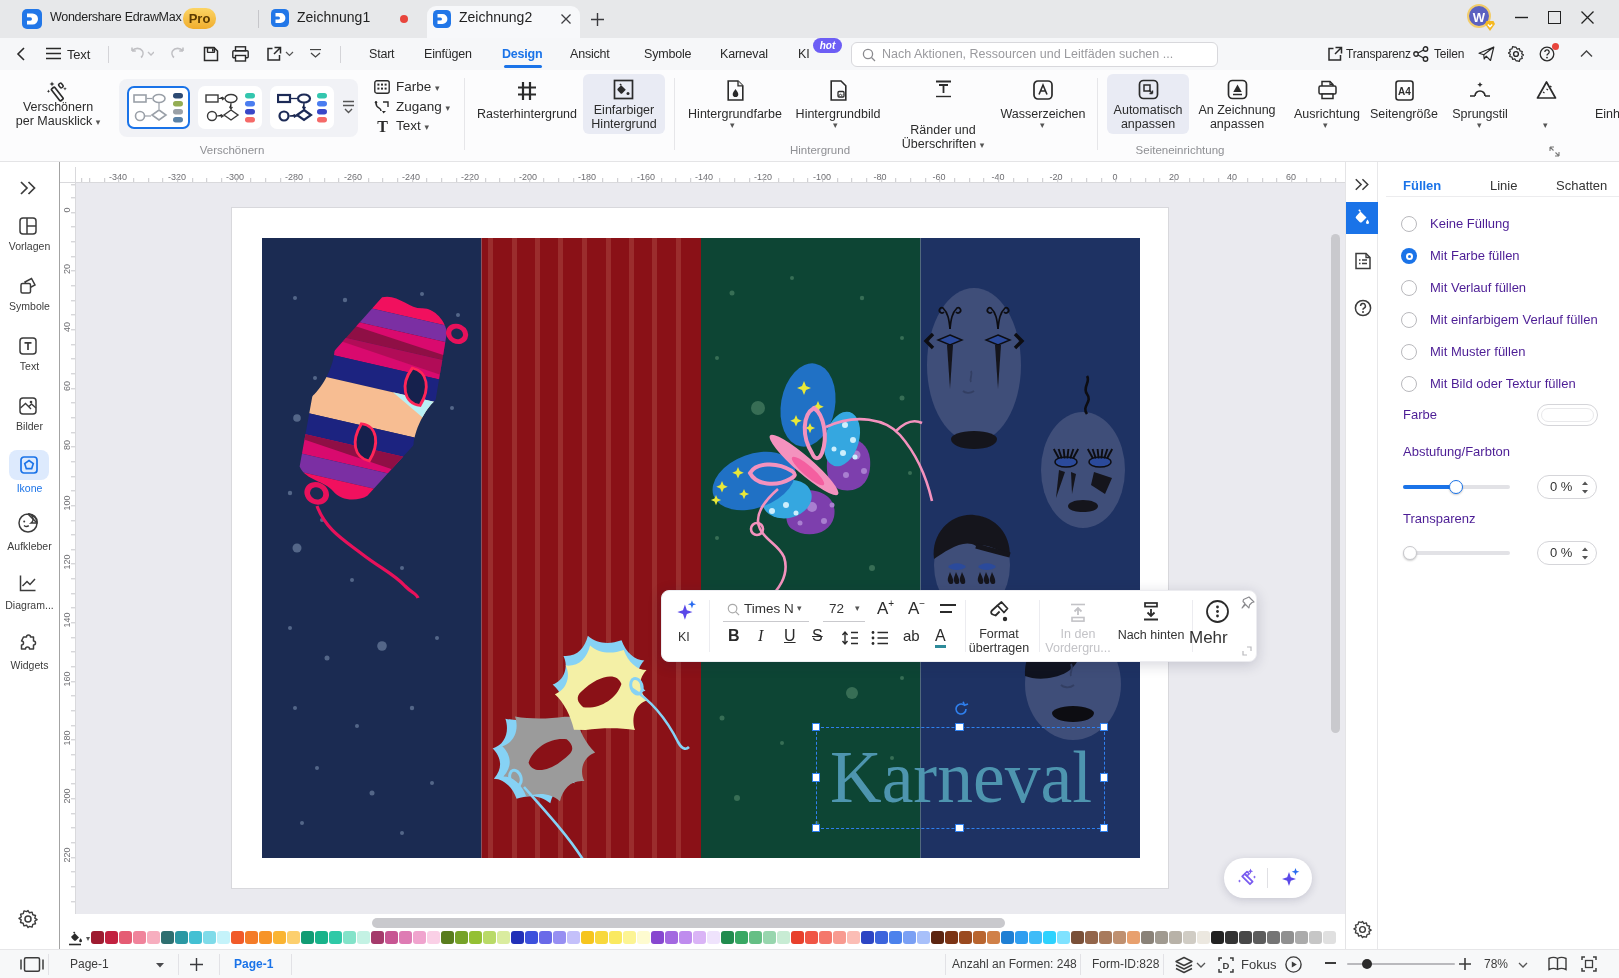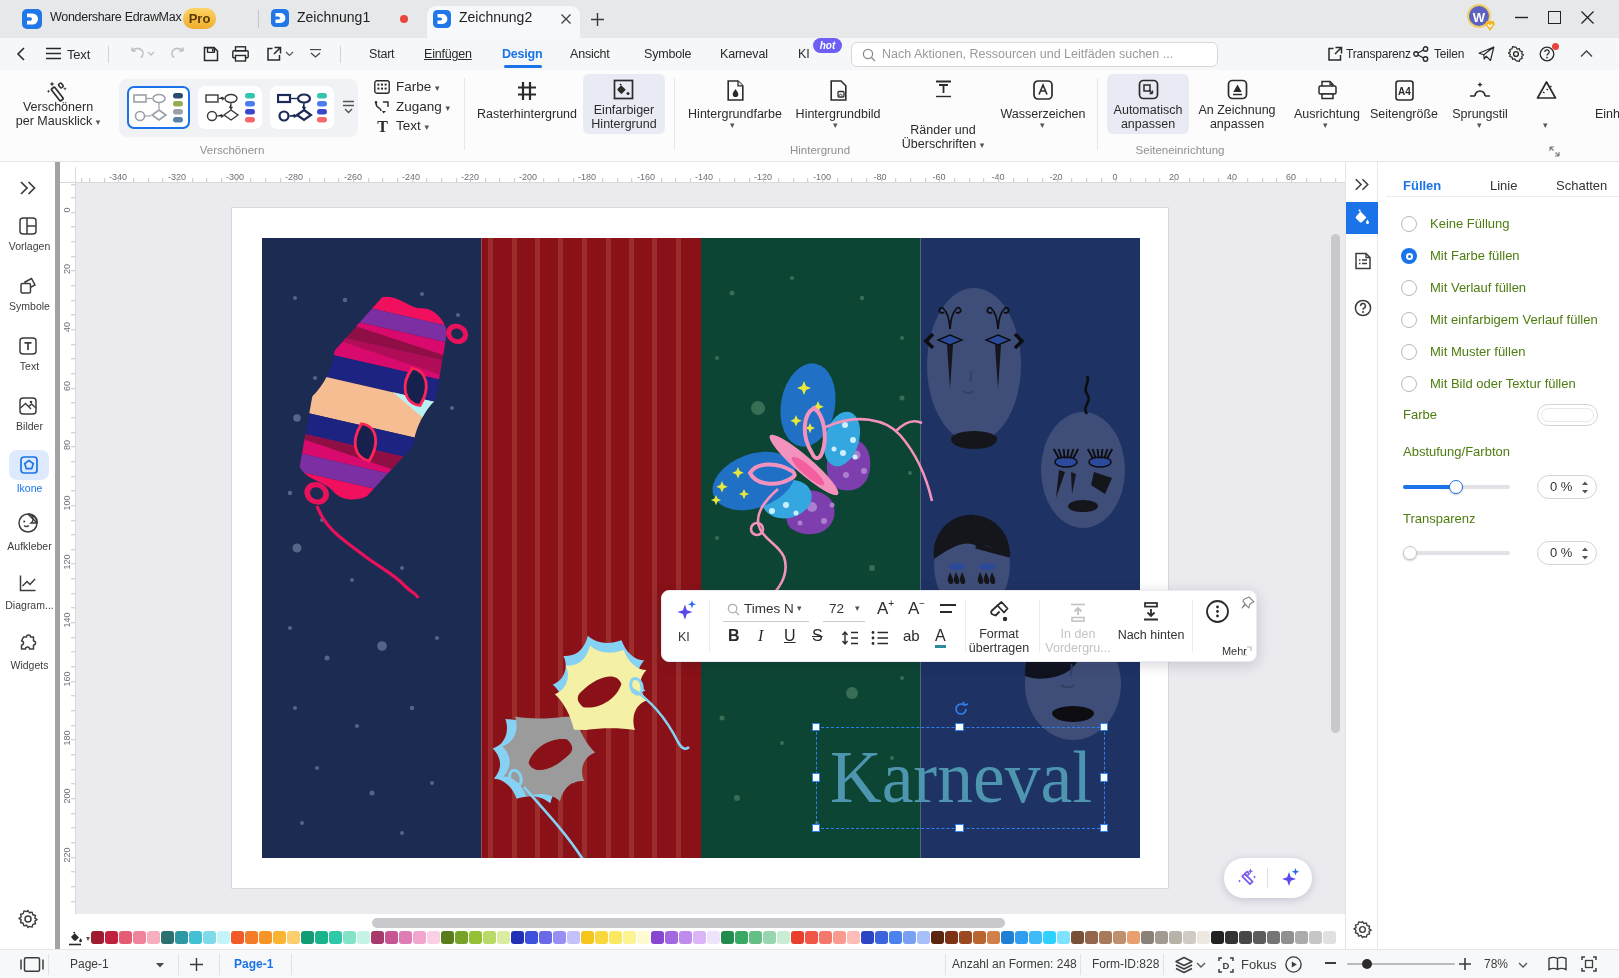--- a/index.html
+++ b/index.html
@@ -14,32 +14,32 @@
   .tseg { position:absolute; top:9px; font-size:14px; color:#1f1f1f; }
   
   #menurow { left:0; top:38px; width:1619px; height:32px; background:#f6f7f9; }
   .mitem { position:absolute; top:9px; font-size:12.5px; letter-spacing:-0.2px; color:#2a2a2a; }
   
   #ribbon { left:0; top:70px; width:1619px; height:92px; background:#fcfcfd; border-bottom:1px solid #e4e4e6; }
   .rlabel { position:absolute; font-size:11.5px; color:#8f9094; }
   .rtext { position:absolute; font-size:12.5px; color:#2b2b2b; text-align:center; line-height:14px; }
   .rsep { position:absolute; top:8px; width:1px; height:72px; background:#e6e6e9; }
   
-  #sidebar { left:0; top:162px; width:60px; height:787px; background:#fff; border-right:5px solid #a3a3a3; }
+  #sidebar { left:0; top:162px; width:60px; height:787px; background:#fff; border-right:1px solid #a3a3a3; }
   .sitem { position:absolute; left:0; width:59px; text-align:center; font-size:10.5px; color:#3c3c3c; }
   
   #canvasarea { left:60px; top:162px; width:1285px; height:787px; background:#eaeaef; overflow:hidden; }
   #hruler { position:absolute; left:16px; top:5px; width:1269px; height:16px; background:#fff; border-bottom:1px solid #d9d9dc; }
   #vruler { position:absolute; left:0px; top:21px; width:16px; height:731px; background:#fff; border-right:1px solid #d9d9dc; }
   .tlab { position:absolute; font-size:9px; color:#6e6e72; }
   #page { position:absolute; left:172px; top:46px; width:936px; height:680px; background:#fff; box-shadow:0 0 0 1px #d8d8dc; }
   
   #rightstrip { left:1345px; top:162px; width:33px; height:787px; background:#fff; border-right:1px solid #e8e8ea; border-left:1px solid #e4e4e6; }
   #rightpanel { left:1378px; top:162px; width:241px; height:787px; background:#fff; }
-  .rp { position:absolute; font-size:13px; color:#4d7c0f; }
+  .rp { position:absolute; font-size:13px; color:#4c1d95; }
   
   #statusbar { left:0; top:949px; width:1619px; height:29px; background:#f7f8f9; border-top:1px solid #e6e6e8; font-size:12px; color:#3c3c3c; }
   .sb { position:absolute; top:7px; }
 </style>
 </head>
 <body>
 <div id="app">
   <div class="abs" id="titlebar">
 
     <svg class="abs" style="left:22px;top:9px" width="20" height="20" viewBox="0 0 20 20">
@@ -118,21 +118,21 @@
       </svg>
     <svg class="abs" style="left:285px;top:13px" width="9" height="6" viewBox="0 0 9 6">
         <path d="M1 1 l3.5 3.5 L8 1" stroke="#555" stroke-width="1.2" fill="none"></path>
       </svg>
     <svg class="abs" style="left:309px;top:11px" width="13" height="10" viewBox="0 0 13 10">
         <path d="M1 0.5 H12" stroke="#444" stroke-width="1.3"></path>
         <path d="M2 4 l4.5 4 L11 4" stroke="#444" stroke-width="1.3" fill="none"></path>
       </svg>
     <div class="abs" style="left:340px;top:8px;width:1px;height:17px;background:#d4d4d8;"></div>
     <div class="mitem" style="left:369px;">Start</div>
-    <div class="mitem" style="left:424px;text-decoration:underline;">Einfügen</div>
+    <div class="mitem" style="left:424px;">Einfügen</div>
     <div class="mitem" style="left:502px;color:#1a73e8;font-weight:bold;">Design</div>
     <div class="abs" style="left:504px;top:27px;width:38px;height:3px;background:#1a73e8;border-radius:2px;"></div>
     <div class="mitem" style="left:570px;">Ansicht</div>
     <div class="mitem" style="left:644px;">Symbole</div>
     <div class="mitem" style="left:720px;">Karneval</div>
     <div class="mitem" style="left:798px;">KI</div>
     <div class="abs" style="left:813px;top:0px;width:29px;height:15px;border-radius:8px;background:#6d5ef5;color:#fff;font-size:10px;font-style:italic;font-weight:bold;text-align:center;line-height:15px;">hot</div>
 
     <div class="abs" style="left:851px;top:4px;width:367px;height:25px;background:#fff;border:1px solid #d8d8dc;border-radius:6px;"></div>
     <svg class="abs" style="left:862px;top:10px" width="14" height="14" viewBox="0 0 14 14">
@@ -867,21 +867,21 @@
           <path d="M4 18.5 h14" stroke="#2b2b2b" stroke-width="2"></path>
         </svg>
         <div style="position:absolute;left:450px;top:38px;width:80px;text-align:center;font-size:12.5px;color:#333;">Nach hinten</div>
         <div style="position:absolute;left:531px;top:10px;width:1px;height:52px;background:#ececf0;"></div>
         <svg style="position:absolute;left:544px;top:9px" width="25" height="25" viewBox="0 0 25 25">
           <circle cx="12.5" cy="12.5" r="10.5" stroke="#2b2b2b" stroke-width="1.8" fill="none"></circle>
           <circle cx="12.5" cy="8" r="1.4" fill="#2b2b2b"></circle>
           <circle cx="12.5" cy="12.5" r="1.4" fill="#2b2b2b"></circle>
           <circle cx="12.5" cy="17" r="1.4" fill="#2b2b2b"></circle>
         </svg>
-        <div style="position:absolute;left:528px;top:55px;width:58px;text-align:right;font-size:11px;color:#333;">Mehr</div>
+        <div style="position:absolute;left:528px;top:38px;width:58px;text-align:left;font-size:17px;color:#333;">Mehr</div>
         <svg style="position:absolute;left:580px;top:6px" width="14" height="14" viewBox="0 0 14 14">
           <path d="M8 1 l5 5 -2 .5 -2.5 2.5 -.5 3 -3.5 -3.5 -3.5 3.5 3 -4.5 -2 -2 .5 -2 Z" stroke="#8a8a8e" stroke-width="1.1" fill="none" stroke-linejoin="round"></path>
         </svg>
         <svg style="position:absolute;left:581px;top:56px" width="10" height="10" viewBox="0 0 10 10">
           <path d="M1 5 v4 h4 M9 5 v-4 h-4" stroke="#b9b9bd" stroke-width="1.2" fill="none"></path>
         </svg>
       </div>
 
     <div style="position:absolute;left:1164px;top:696px;width:88px;height:40px;background:#fff;border-radius:20px;box-shadow:0 2px 8px rgba(40,40,80,.18);"></div>
     <div style="position:absolute;left:1207px;top:706px;width:1px;height:20px;background:#e0e0e4;"></div>

